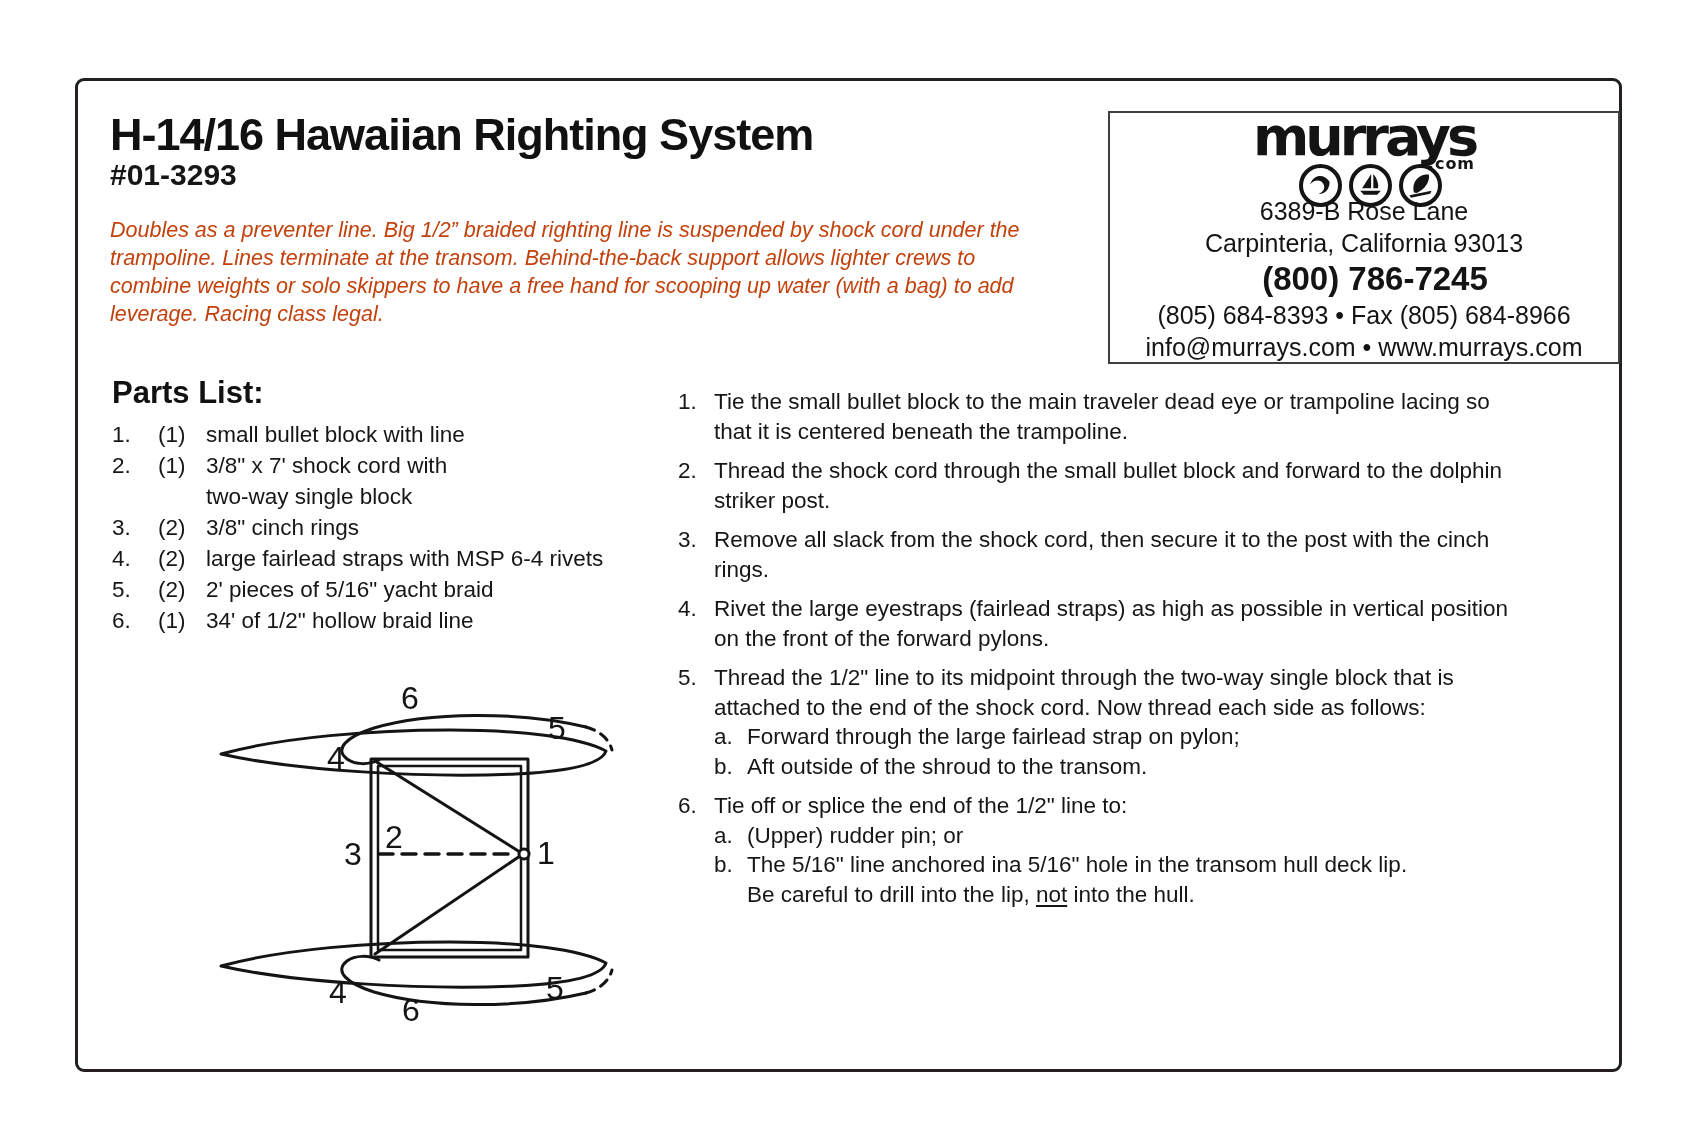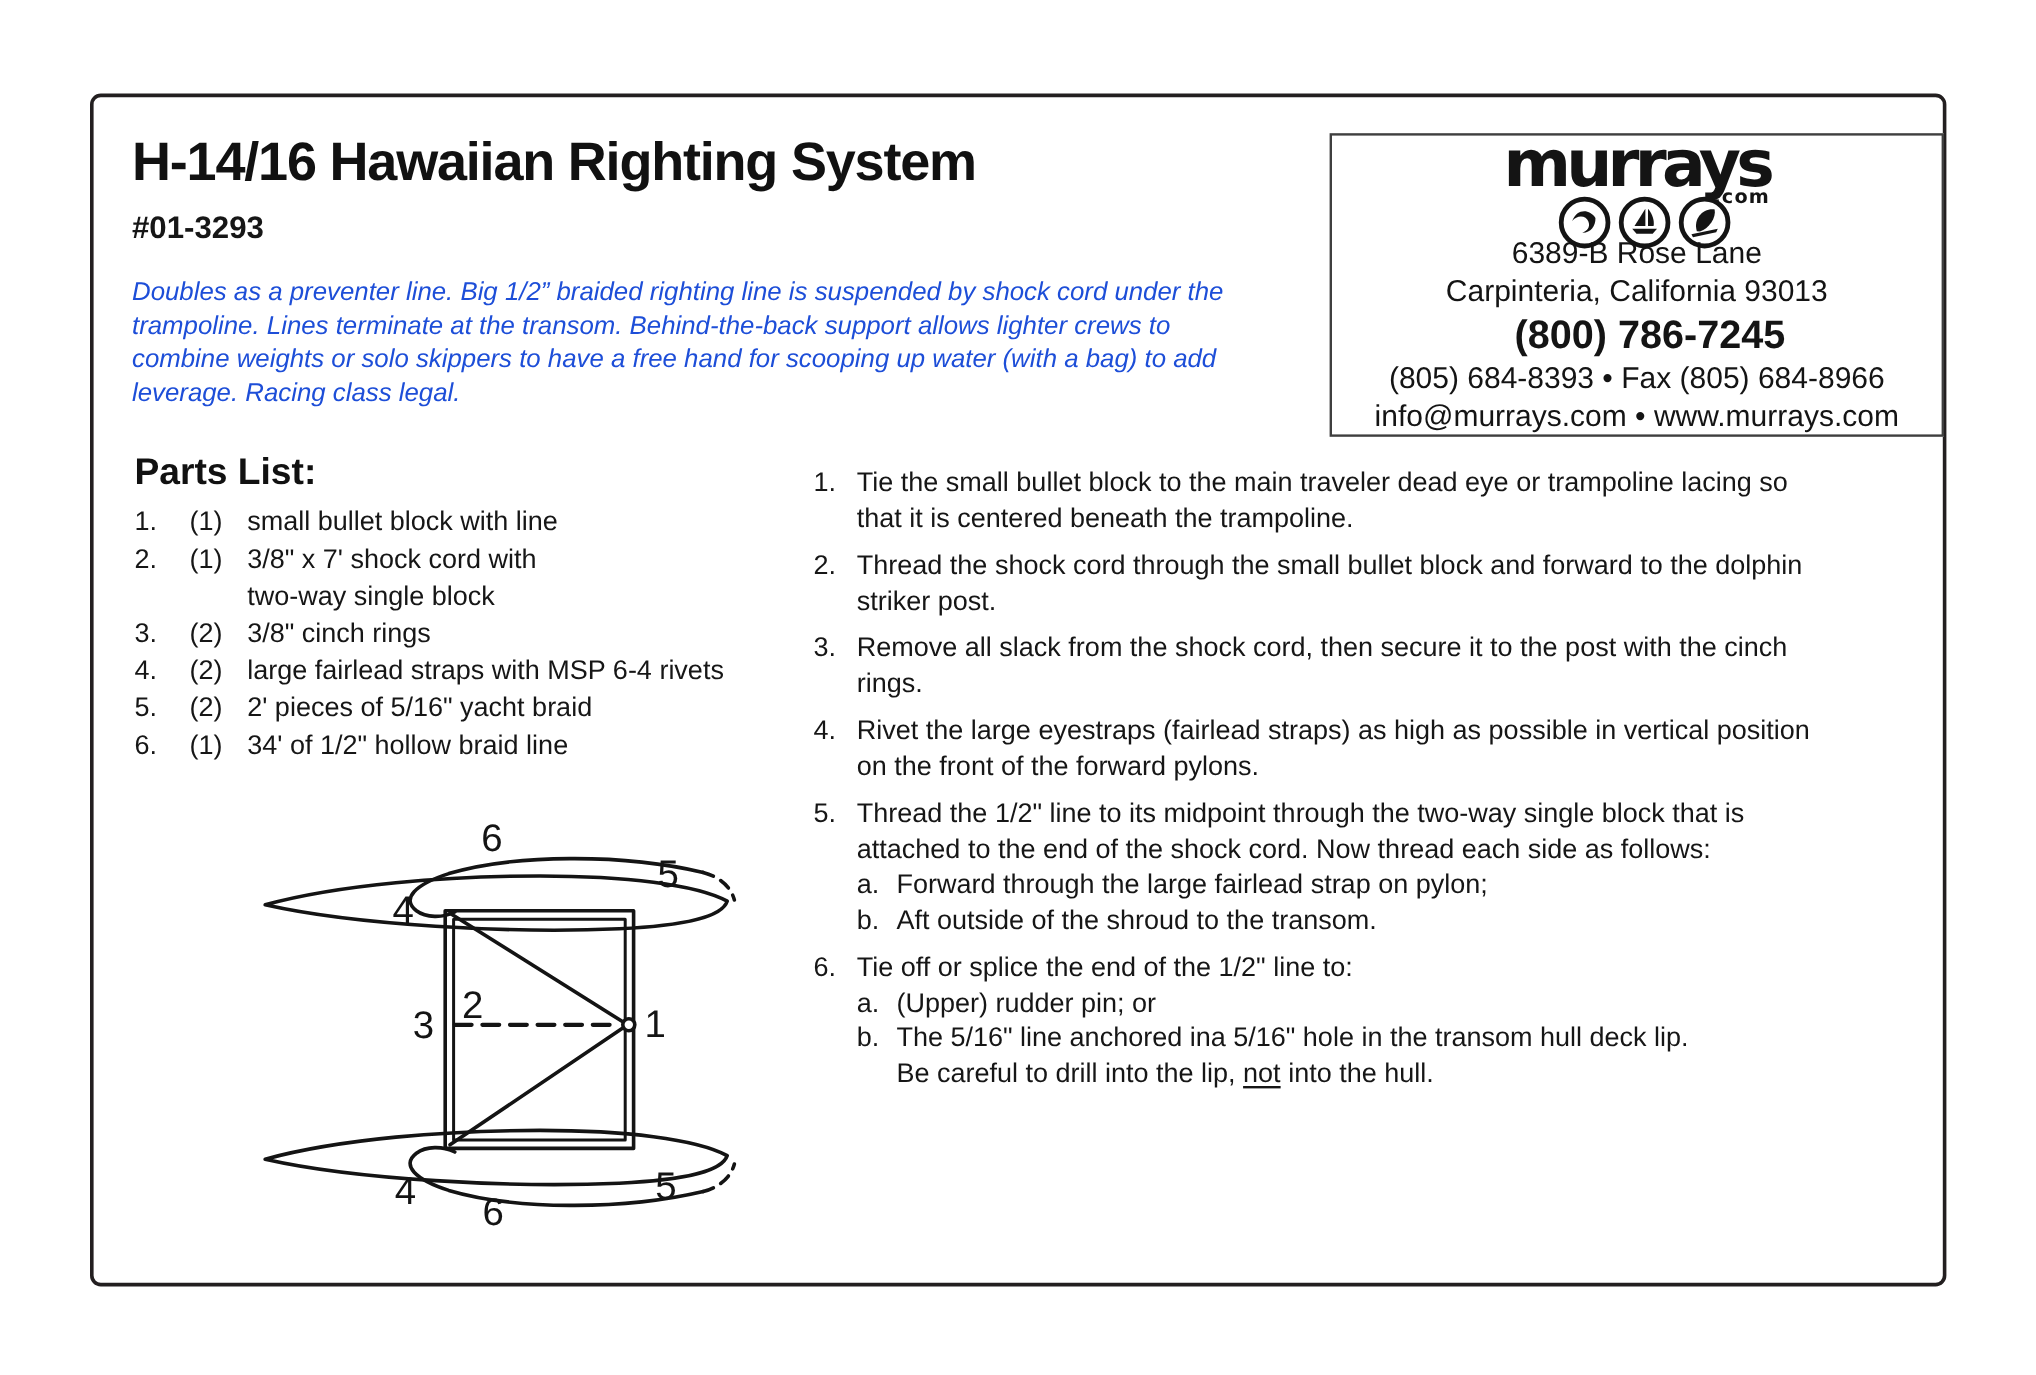--- a/index.html
+++ b/index.html
@@ -4,22 +4,22 @@
 <style>
   * { margin:0; padding:0; box-sizing:border-box; }
   html,body { width:1697px; height:1146px; background:#ffffff; overflow:hidden;
               font-family:"Liberation Sans", sans-serif; color:#161616; }
   .frame { position:absolute; left:75px; top:78px; width:1547px; height:994px;
            border:3px solid #231f20; border-radius:9px; background:#fff; }
 
   
   .title-block { position:absolute; left:32px; top:30px; width:920px; }
   .doc-title { font-size:45px; font-weight:bold; letter-spacing:-1px; color:#111; line-height:1.05; }
-  .part-no  { font-size:26px; font-weight:bold; margin-top:16px; }
-  .doc-desc { margin-top:24px; font-size:21.5px; font-style:italic; line-height:28px; width:915px; color:#1d4ed8; }
+  .part-no  { font-size:30px; font-weight:bold; margin-top:0; }
+  .doc-desc { margin-top:24px; font-size:21.5px; font-style:italic; line-height:28px; width:915px; color:#c2410c; }
 
   
   .vendor-box { position:absolute; left:1030px; top:30px; width:512px; height:253px;
                 border:2px solid #3f3f3f; text-align:center; padding-top:8px; background:#fff; }
   .logo-row { height:74px; display:flex; align-items:center; justify-content:center;flex-direction:column; }
   .logo-mark { position:relative; display:inline-block; }
   .logo-text { font-family:"DejaVu Sans", sans-serif; font-weight:bold; font-size:54px;
                letter-spacing:-4px; color:#141414; line-height:1; }
   .logo-com { position:absolute; right:0px; bottom:-9px; font-family:"DejaVu Sans",sans-serif;
               font-size:16px; font-weight:bold; letter-spacing:1px; color:#141414; }

